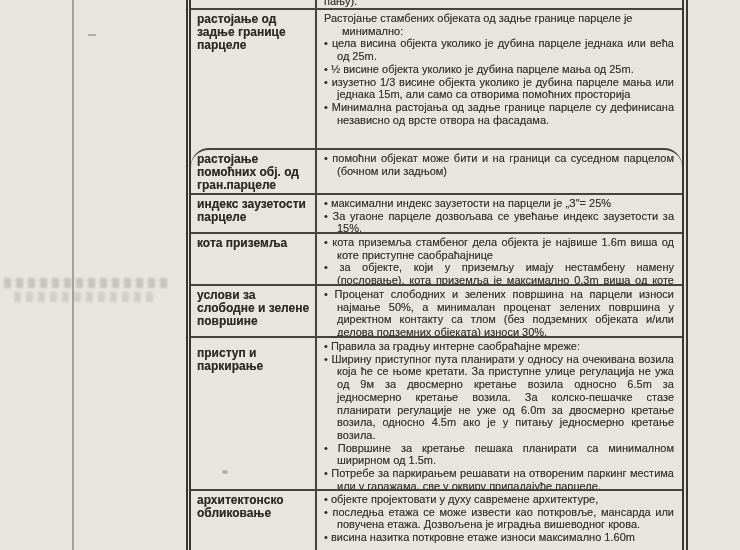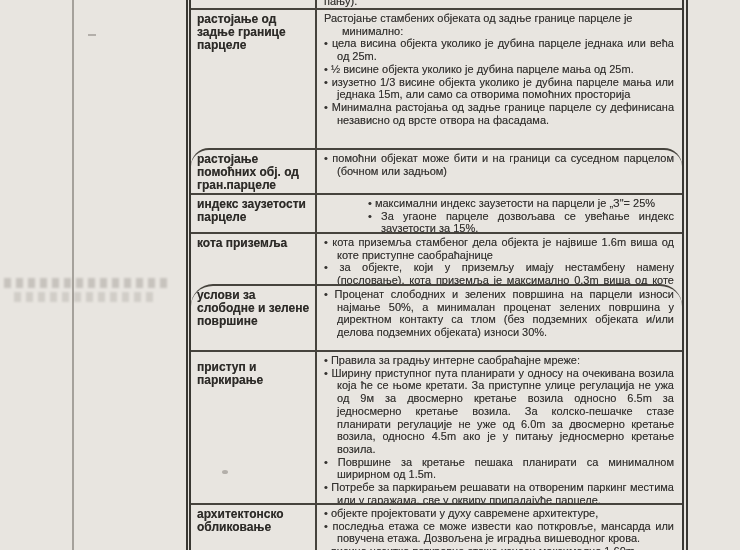--- a/index.html
+++ b/index.html
@@ -34,23 +34,23 @@
     border-right:6px double #3a3833;
     box-sizing:border-box;
   }
   .row{
     display:flex;box-sizing:border-box;overflow:hidden;
     border-top:2px solid #46433d;
   }
   .row.cut{border-top:none;height:8px;}
   .r0{height:140px;}
   .r1{height:45px;border-radius:18px;}
-  .r2{height:39px;gap:44px;}
+  .r2{height:39px;}
   .r3{height:52px;}
-  .r4{height:66px;border-radius:22px;}
+  .r4{height:52px;}
   .r5{height:153px;}
   .r6{height:95px;}
   .hcell{
     width:126px;box-sizing:border-box;flex:none;
     border-right:2px solid #46433d;
     padding:3px 4px 0 6px;
     font-size:12px;line-height:13px;font-weight:bold;color:#2d2b28;
     text-shadow:0 0 .5px rgba(45,43,40,.55);
   }
   .hcell.padtop{padding-top:9px;}

